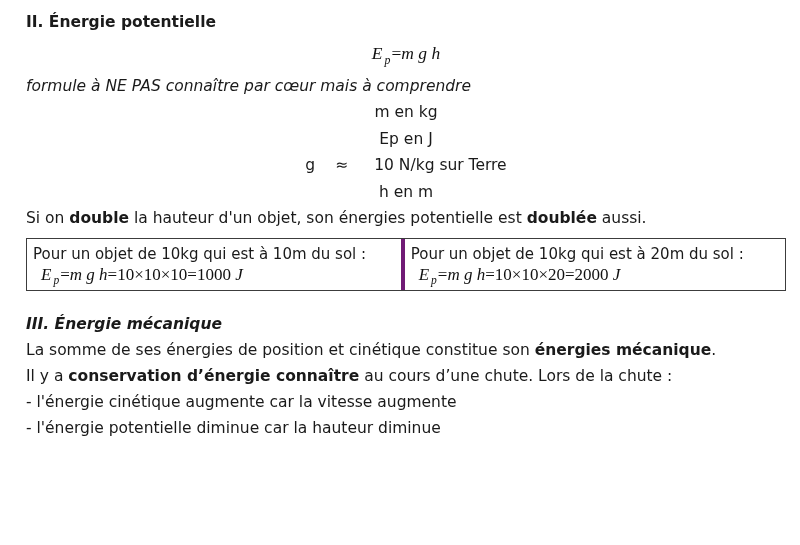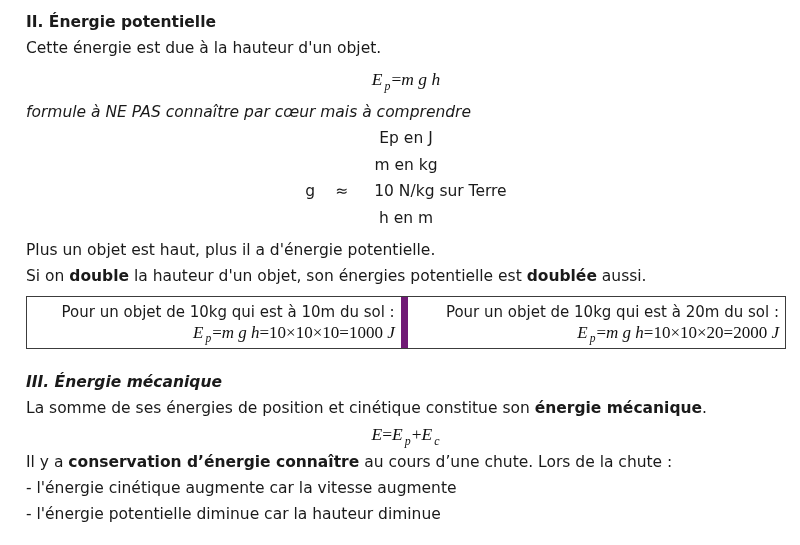--- a/index.html
+++ b/index.html
@@ -75,85 +75,81 @@
   .mt-20 { margin-top: 20px; font-style: italic; }
 
   
   .ex-table {
     margin-top: 7px;
     display: grid;
     grid-template-columns: 49.3% 50.7%;
     border: 1px solid #3c3c3c;
     box-sizing: border-box;
     width: 100%;
-    text-align: right;
   }
   .ex-cell {
     box-sizing: border-box;
     padding: 3px 6px 5px 6px;
   }
-  .ex-cell + .ex-cell { border-left: 7px solid #701a75; }
+  .ex-cell + .ex-cell { border-left: 4px solid #701a75; }
   .ex-caption {
     font-size: 15px;
     line-height: 24px;
   }
   .ex-formula {
     font-size: 17px;
     line-height: 17px;
     padding-left: 8px;
   }
 </style>
 </head>
 <body>
 
 <div class="page">
 
   <div class="heading">II. Énergie potentielle</div>
 
-  <div class="line">Cette énergie est due à la hauteur d'un objet.</div>
 
   <div class="formula formula-main"><span class="f-var">E</span><span class="f-var f-sub">p</span><span>=</span><span class="f-var">m g h</span></div>
 
   <div class="italic-note">formule à NE PAS connaître par cœur mais à comprendre</div>
 
   <div class="units-block">
+    <div class="unit-line">m en kg</div>
     <div class="unit-line">Ep en J</div>
-    <div class="unit-line">m en kg</div>
     <div class="g-line">
       <span class="g-sym">g</span>
       <span class="g-approx">≈</span>
       <span>10 N/kg sur Terre</span>
     </div>
     <div class="unit-line">h en m</div>
   </div>
 
-  <div class="para mt-6">Plus un objet est haut, plus il a d'énergie potentielle.</div>
 
   <div class="para">
     <span>Si on </span><span class="bold">double</span><span> la hauteur d'un objet, son énergies potentielle est </span><span class="bold">doublée</span><span> aussi.</span>
   </div>
 
   <div class="ex-table">
     <div class="ex-cell">
       <div class="ex-caption">Pour un objet de 10kg qui est à 10m du sol :</div>
       <div class="formula ex-formula"><span class="f-var">E</span><span class="f-var f-sub">p</span><span>=</span><span class="f-var">m g h</span><span>=10×10×10=1000 </span><span class="f-var">J</span></div>
     </div>
     <div class="ex-cell">
       <div class="ex-caption">Pour un objet de 10kg qui est à 20m du sol :</div>
       <div class="formula ex-formula"><span class="f-var">E</span><span class="f-var f-sub">p</span><span>=</span><span class="f-var">m g h</span><span>=10×10×20=2000 </span><span class="f-var">J</span></div>
     </div>
   </div>
 
   <div class="heading mt-20">III. Énergie mécanique</div>
 
   <div class="para">
-    <span>La somme de ses énergies de position et cinétique constitue son </span><span class="bold">énergie mécanique</span><span>.</span>
+    <span>La somme de ses énergies de position et cinétique constitue son </span><span class="bold">énergies mécanique</span><span>.</span>
   </div>
 
-  <div class="formula formula-mech"><span class="f-var">E</span><span>=</span><span class="f-var">E</span><span class="f-var f-sub">p</span><span>+</span><span class="f-var">E</span><span class="f-var f-sub">c</span></div>
 
   <div class="para">
     <span>Il y a </span><span class="bold">conservation d’énergie connaître</span><span> au cours d’une chute. Lors de la chute :</span>
   </div>
 
   <div class="para">- l'énergie cinétique augmente car la vitesse augmente</div>
   <div class="para">- l'énergie potentielle diminue car la hauteur diminue</div>
 
 </div>
 

